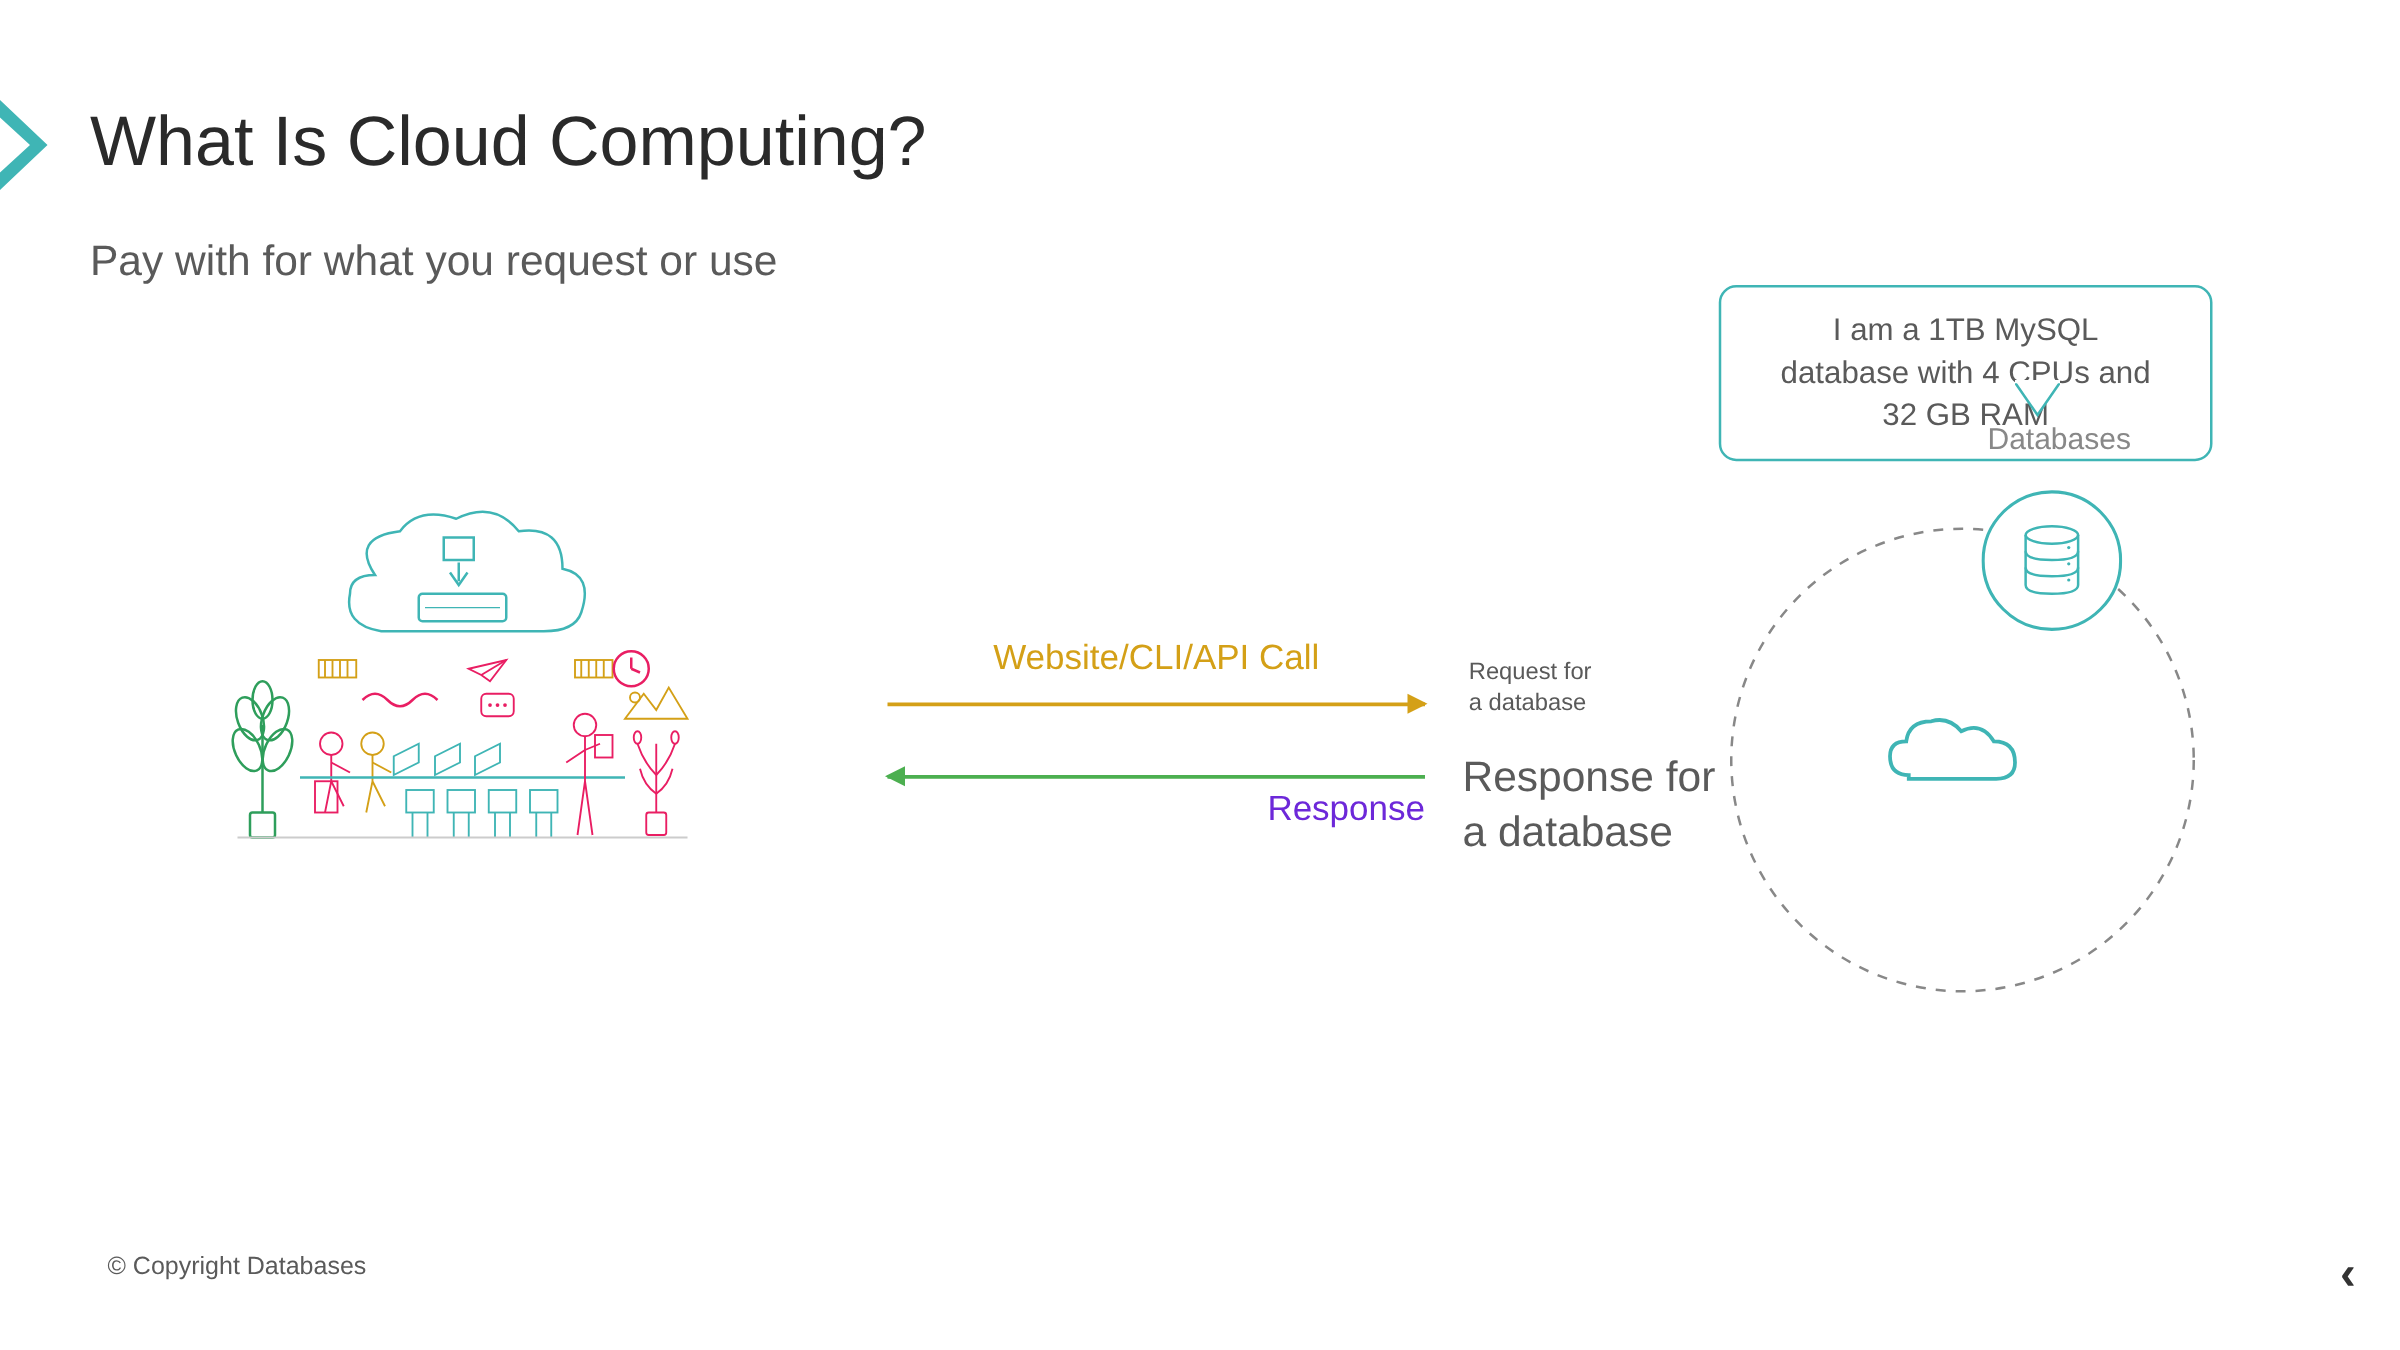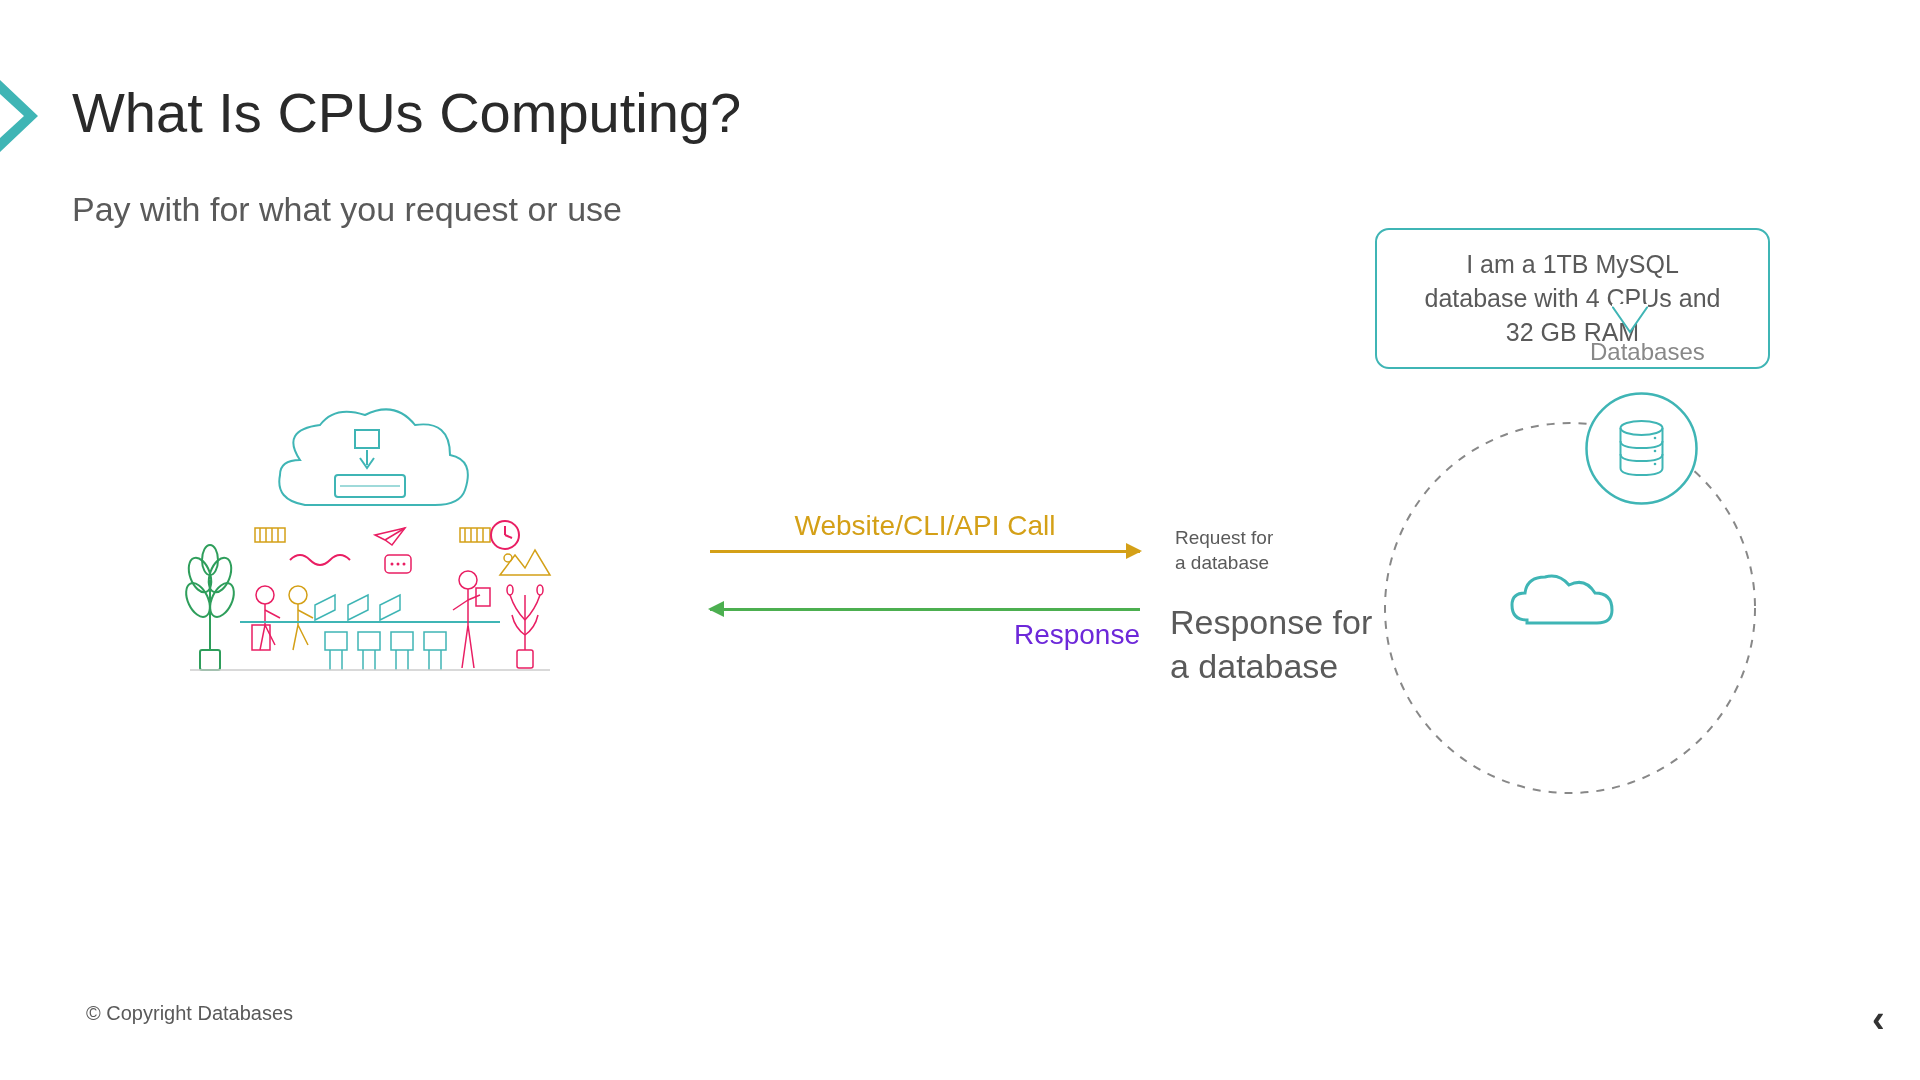--- a/index.html
+++ b/index.html
@@ -46,21 +46,21 @@
     .arrow-section {
       position: absolute;
       top: 510px;
       left: 710px;
       width: 430px;
     }
     .arrow-label-top {
       text-align: center;
       font-size: 28px;
       color: #d4a017;
-      margin-bottom: 8px;
+      margin-bottom: 20px;
     }
     .arrow-right {
       width: 100%;
       height: 3px;
       background: #d4a017;
       position: relative;
       margin-bottom: 55px;
     }
     .arrow-right::after {
       content: '';
@@ -176,21 +176,21 @@
   </style>
 </head>
 <body>
 
 <div class="slide-arrow">
   <svg width="56" height="72" viewBox="0 0 56 72">
     <path d="M 0 0 L 38 36 L 0 72 L 0 58 L 24 36 L 0 14 Z" fill="#3fb5b5"></path>
   </svg>
 </div>
 
-<h1 class="title">What Is CPUs Computing?</h1>
+<h1 class="title">What Is Cloud Computing?</h1>
 
 <p class="subtitle">Pay with for what you request or use</p>
 
 <div class="illustration">
   <svg width="380" height="280" viewBox="0 0 380 280">
 
     <path d="M 120 60 Q 100 30 140 25 Q 155 5 185 15 Q 215 0 235 25 Q 270 20 270 55 Q 295 60 285 90 Q 280 105 255 105 L 125 105 Q 95 100 100 75 Q 100 60 120 60 Z" fill="none" stroke="#3fb5b5" stroke-width="2"></path>
 
     <rect x="175" y="30" width="24" height="18" fill="none" stroke="#3fb5b5" stroke-width="2"></rect>
     <path d="M 187 50 L 187 65 M 180 58 L 187 68 L 194 58" fill="none" stroke="#3fb5b5" stroke-width="2"></path>

